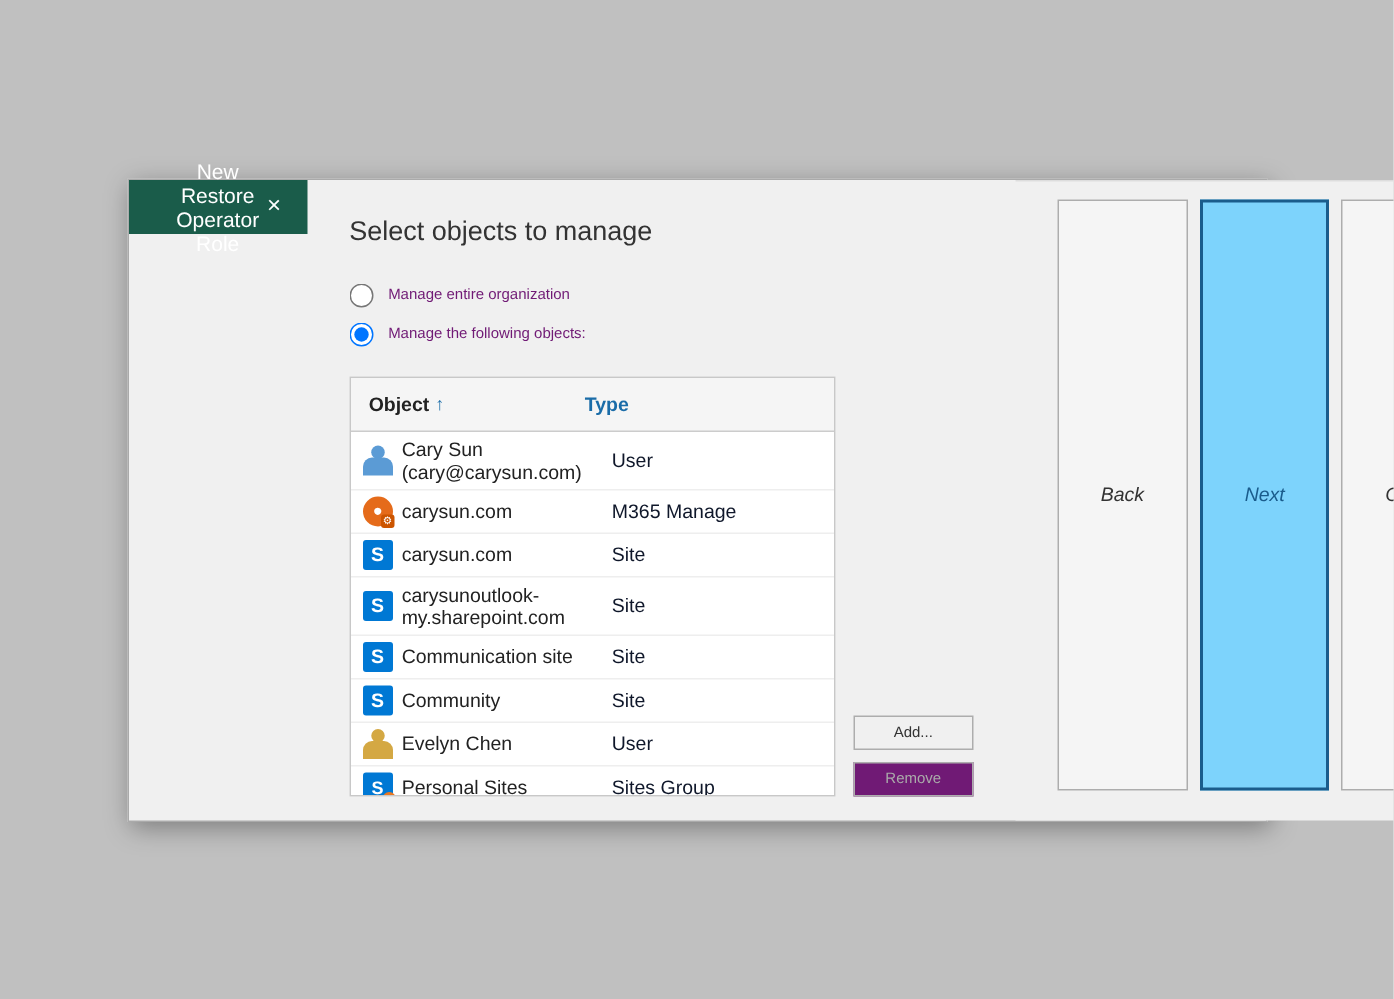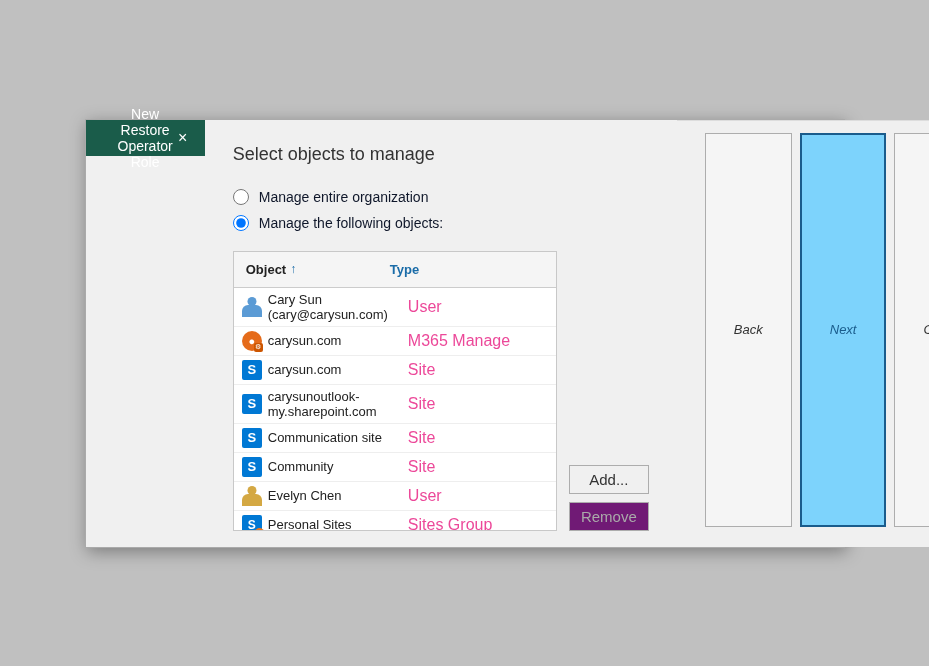--- a/index.html
+++ b/index.html
@@ -70,22 +70,22 @@
       display: flex;
       align-items: center;
       gap: 10px;
     }
     .radio-row input[type="radio"] {
       width: 16px;
       height: 16px;
       cursor: pointer;
     }
     .radio-label {
-      font-size: 14px;
-      color: #0f172a;
+      font-size: 10px;
+      color: #701a75;
     }
     .objects-container {
       display: flex;
       gap: 12px;
       align-items: flex-end;
     }
     .table-wrapper {
       flex: 1;
       border: 1px solid #c8c8c8;
       background: #fff;
@@ -154,22 +154,22 @@
       flex: 1;
       padding: 4px 8px;
       font-size: 13px;
       display: flex;
       align-items: center;
       gap: 6px;
     }
     .td-type {
       width: 160px;
       padding: 4px 12px;
-      font-size: 16px;
-      color: #ec4899;
+      font-size: 13px;
+      color: #0f172a;
     }
     .row-icon {
       width: 20px;
       height: 20px;
       flex-shrink: 0;
       display: flex;
       align-items: center;
       justify-content: center;
     }
     
@@ -190,21 +190,21 @@
       display: flex;
       flex-direction: column;
       gap: 8px;
       width: 80px;
     }
     .btn {
       padding: 5px 10px;
       border: 1px solid #adadad;
       background: #f0f0f0;
       color: #333;
-      font-size: 15px;
+      font-size: 10px;
       cursor: pointer;
       min-width: 72px;
       text-align: center;
     }
     .btn:disabled, .btn.disabled {
       color: #aaa;
       cursor: default;
       background: #701a75;
     }
     .dialog-footer {

